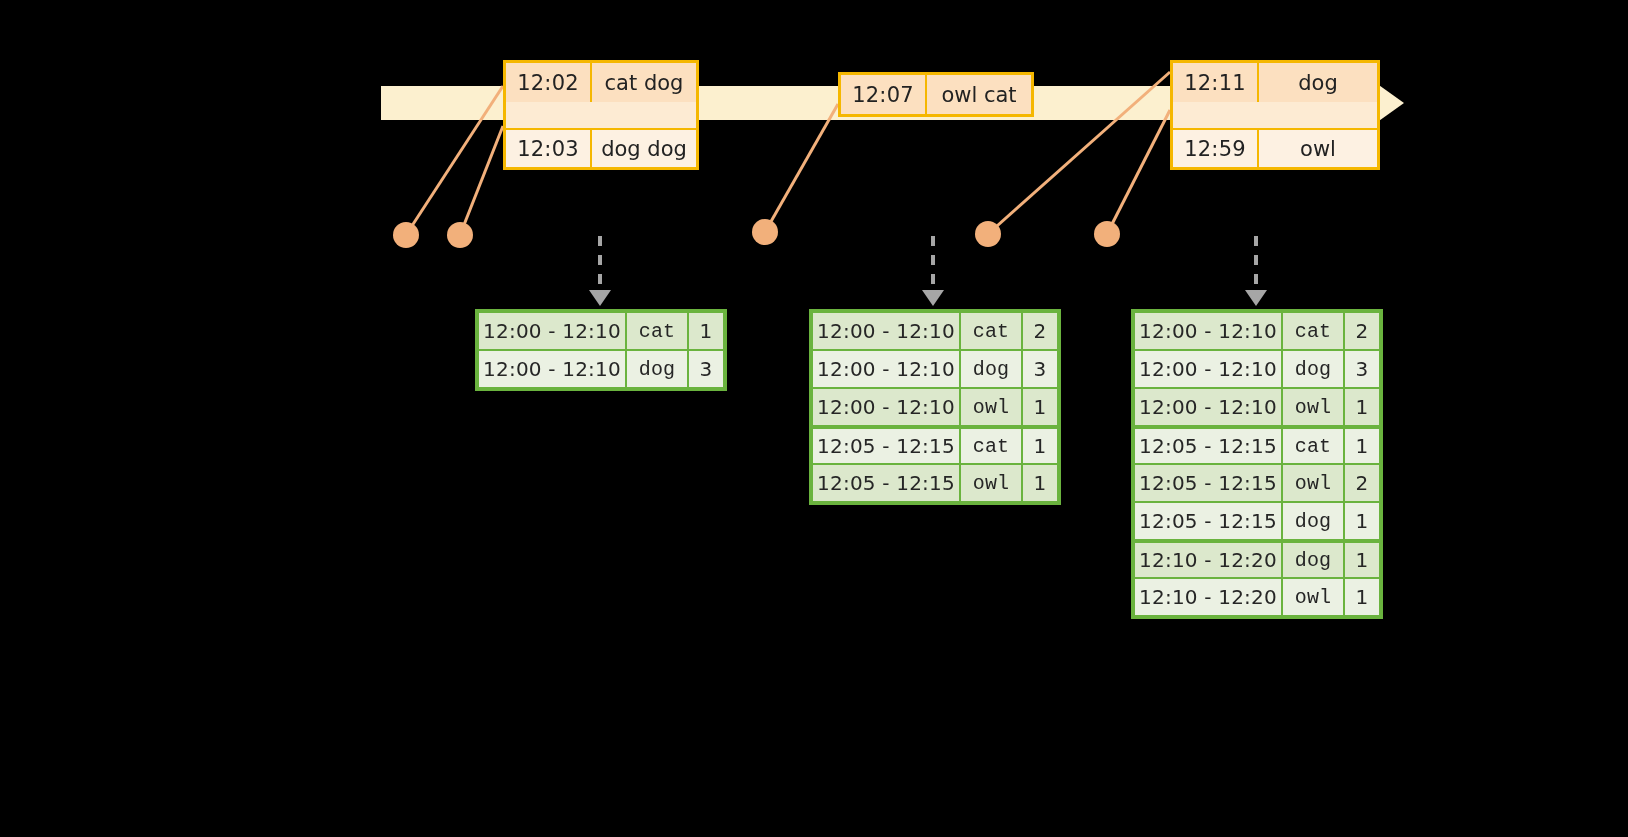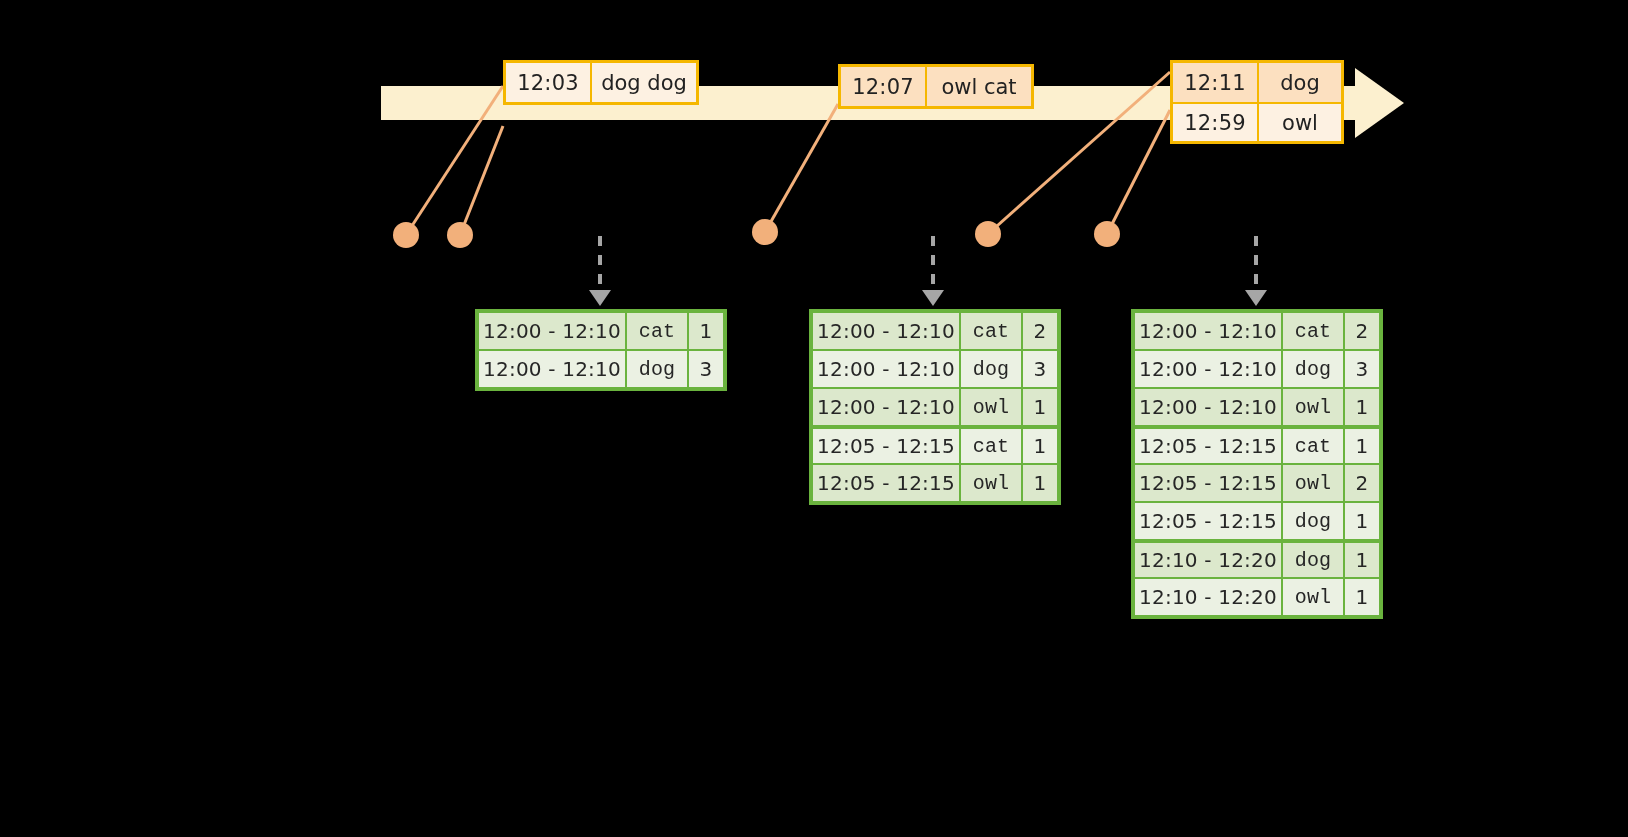--- a/index.html
+++ b/index.html
@@ -21,21 +21,21 @@
     position: absolute;
     border: 3px solid #F5B700;
     background: #FDEBD3;
     display: flex;
     flex-direction: column;
   }
   .event-row {
     display: flex;
     height: 39px;
   }
-  .event-row + .event-row { border-top: 2px solid #F5B700; }
+  .event-row + .event-row { border-top: 2px solid #F5B700; margin-top: 26px; }
   .event-row .time {
     width: 86px;
     display: flex; align-items: center; justify-content: center;
     font-size: 21px; color: #222; letter-spacing: .2px;
     border-right: 2px solid #F5B700;
   }
   .event-row .payload {
     flex: 1;
     display: flex; align-items: center; justify-content: center;
     font-size: 21px; color: #222;
@@ -119,34 +119,38 @@
         <line x1="600" y1="236" x2="600" y2="292" stroke="#A6A6A6" stroke-width="4" stroke-dasharray="10 9"></line>
         <polygon points="589,290 611,290 600,306" fill="#A6A6A6"></polygon>
         <line x1="933" y1="236" x2="933" y2="292" stroke="#A6A6A6" stroke-width="4" stroke-dasharray="10 9"></line>
         <polygon points="922,290 944,290 933,306" fill="#A6A6A6"></polygon>
         <line x1="1256" y1="236" x2="1256" y2="292" stroke="#A6A6A6" stroke-width="4" stroke-dasharray="10 9"></line>
         <polygon points="1245,290 1267,290 1256,306" fill="#A6A6A6"></polygon>
       </g>
   </svg>
 
   <div class="event-box" style="left:503px; top:60px; width:196px;">
+    <div class="event-row shade-dark">
+      <div class="time">12:02</div>
+      <div class="payload">cat dog</div>
+    </div>
     <div class="event-row shade-light">
       <div class="time">12:03</div>
       <div class="payload">dog dog</div>
     </div>
   </div>
 
-  <div class="event-box" style="left:838px; top:64px; width:196px;">
+  <div class="event-box" style="left:838px; top:72px; width:196px;">
     <div class="event-row shade-dark">
       <div class="time">12:07</div>
       <div class="payload">owl cat</div>
     </div>
   </div>
 
-  <div class="event-box" style="left:1170px; top:60px; width:174px;">
+  <div class="event-box" style="left:1170px; top:60px; width:210px;">
     <div class="event-row shade-dark">
       <div class="time">12:11</div>
       <div class="payload">dog</div>
     </div>
     <div class="event-row shade-light">
       <div class="time">12:59</div>
       <div class="payload">owl</div>
     </div>
   </div>
 

